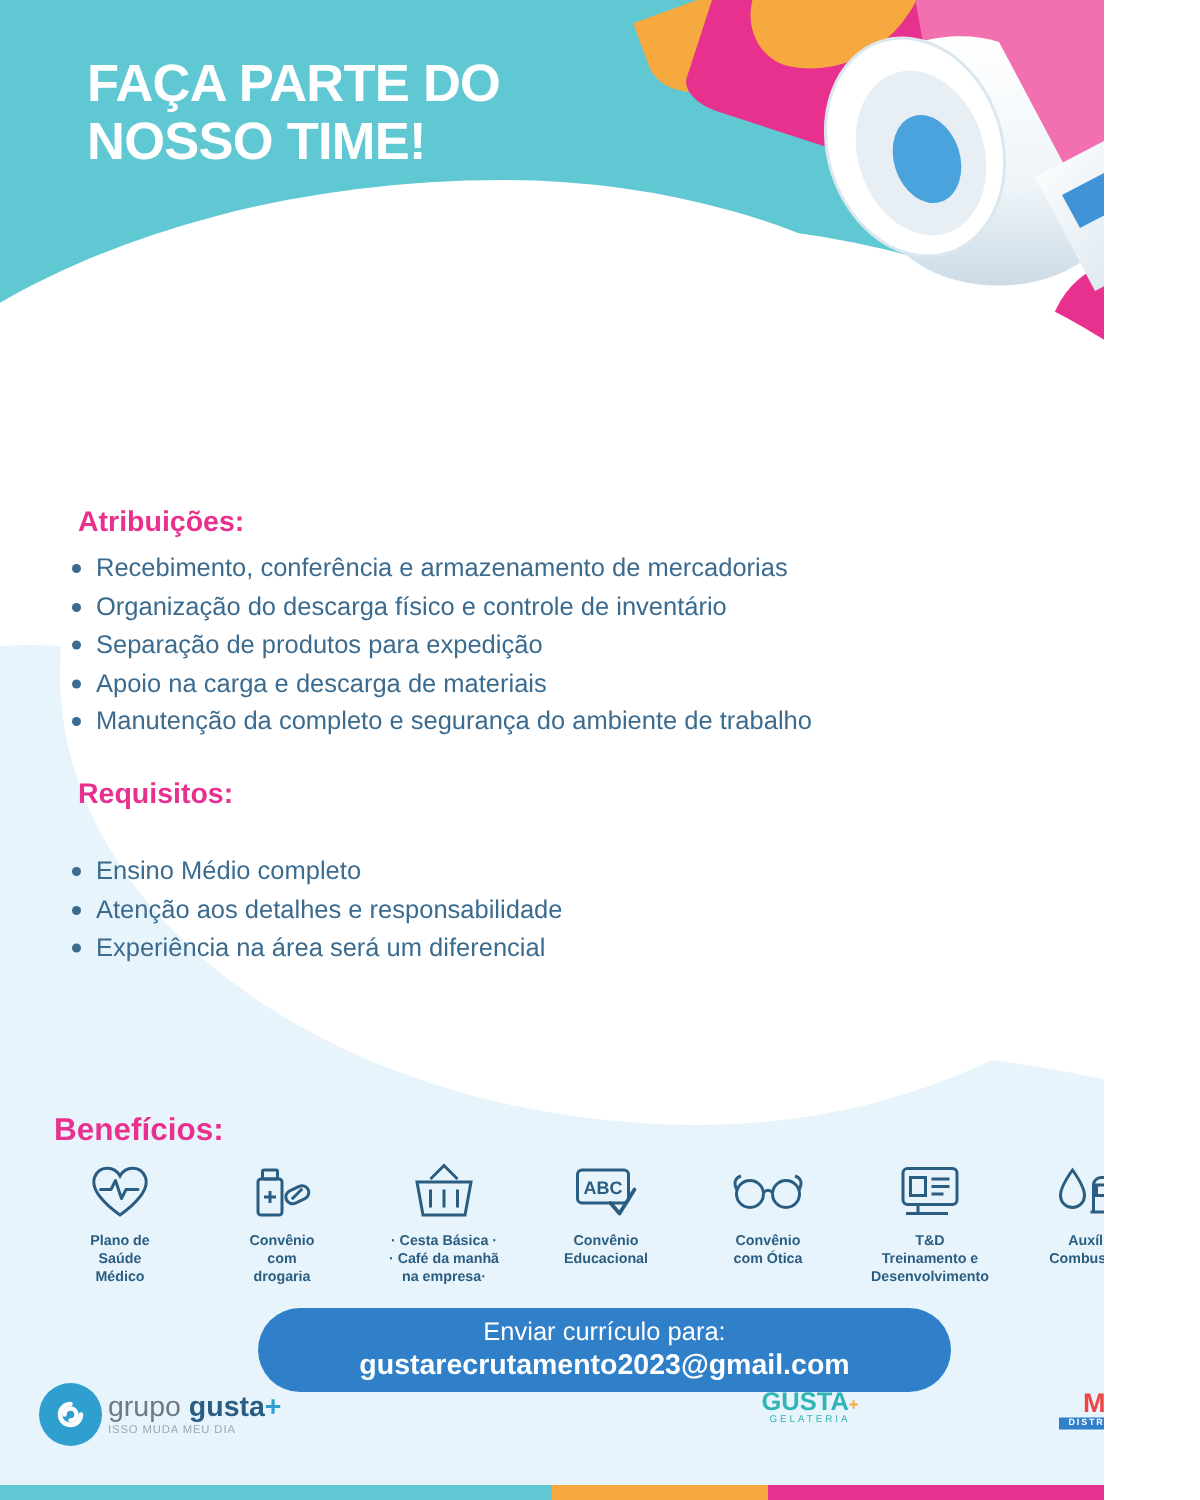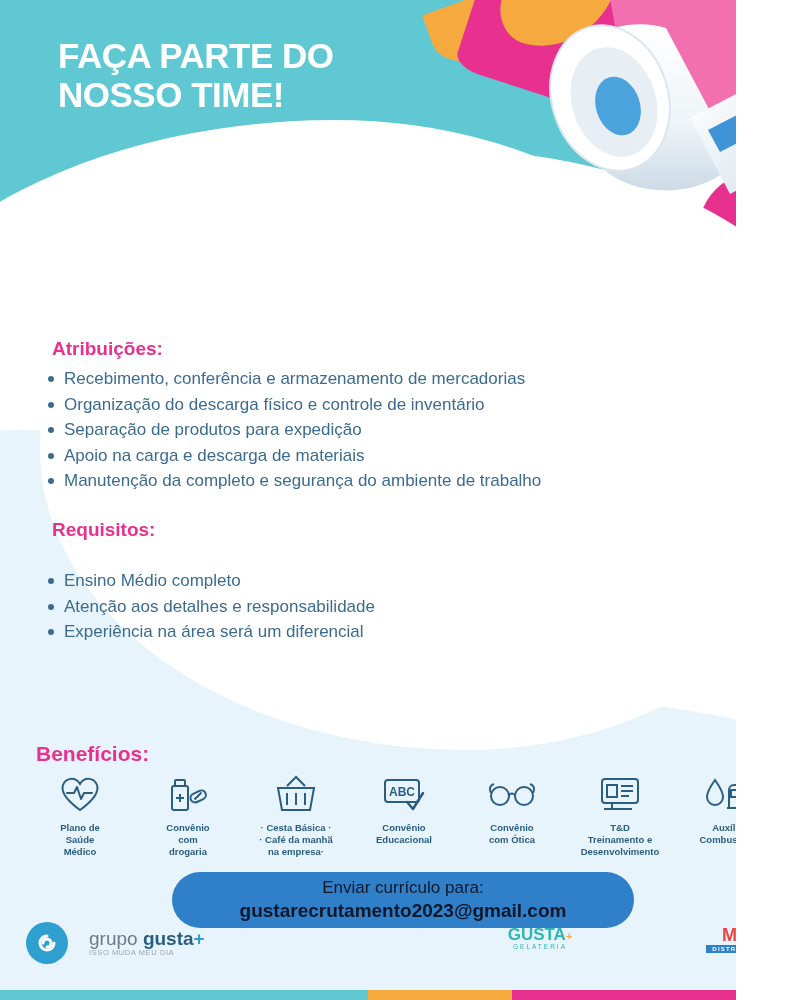--- a/index.html
+++ b/index.html
@@ -178,38 +178,38 @@
     white-space: pre-line;
   }
 
   
   .cta {
     position: absolute;
     left: 172px; top: 872px;
     width: 462px; height: 56px;
     background: #2f7fc9;
     border-radius: 28px;
-    color: #0f172a;
+    color: #ffffff;
     display: flex;
     flex-direction: column;
     align-items: center;
     justify-content: center;
   }
   .cta .l1 { font-size: 17px; line-height: 22px; }
   .cta .l2 { font-size: 19px; font-weight: bold; line-height: 24px; }
 
   
   .footer {
     position: absolute;
     left: 0; bottom: 10px;
     width: 800px; height: 72px;
   }
   .logo-main {
     position: absolute; left: 26px; top: 4px;
-    display: flex; align-items: center; gap: 21px;
+    display: flex; align-items: center; gap: 4px;
   }
   .logo-main .swirl {
     width: 42px; height: 42px; border-radius: 50%;
     background: #2f9fd0;
     display: flex; align-items: center; justify-content: center;
   }
   .logo-main .txt { line-height: 1.05; }
   .logo-main .t1 { font-size: 19px; color: #6d7a85; }
   .logo-main .t1 b { color: #2a5d82; font-weight: bold; }
   .logo-main .t1 .plus { color: #2f9fd0; font-weight: bold; }

